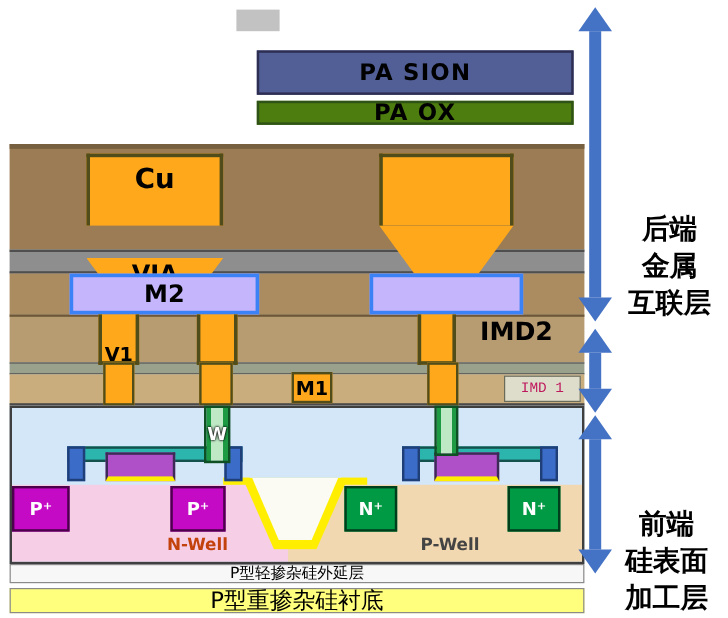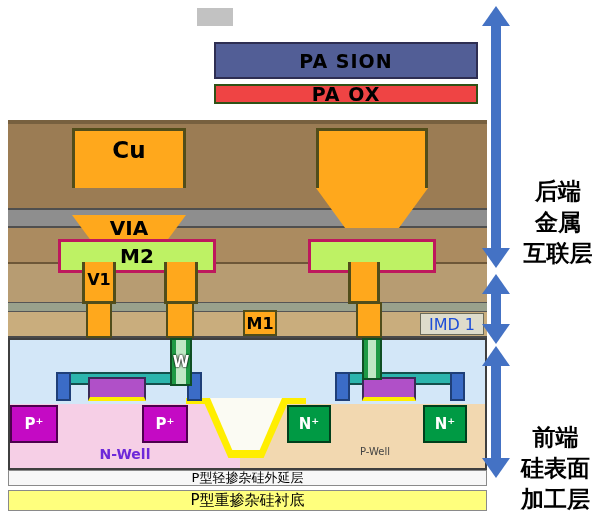--- a/index.html
+++ b/index.html
@@ -2,21 +2,21 @@
 <html><head>
 <meta charset="utf-8">
 <style>
   html,body{margin:0;padding:0;background:#ffffff;}
   #stage{position:relative;width:607px;height:515px;background:#ffffff;overflow:hidden;
          font-family:"DejaVu Sans","Liberation Sans",sans-serif;color:#000;}
   .abs{position:absolute;box-sizing:border-box;}
   .cc{display:flex;align-items:center;justify-content:center;}
   .tc{display:flex;justify-content:center;}
   .b{font-weight:bold;}
-  .metal{background:#bef264;border:3px solid #be185d;margin-top:11px;}
+  .metal{background:#c4b5fd;border:3px solid #3b82f6;}
   .metal-thin{background:#ffa81c;border:2px solid #514d1a;}
   .trap{background:#ffa81c;filter:drop-shadow(0 0 1px #514d1a) drop-shadow(0 0 1px #514d1a);}
   .plug{background:linear-gradient(90deg,#1e9a45 0 22%,#bfe8c5 22% 78%,#1e9a45 78% 100%);border:2px solid #0f4f24;}
   .varrow{position:absolute;width:28px;display:flex;flex-direction:column;align-items:center;}
   .varrow .hu{width:0;height:0;border-left:14px solid transparent;border-right:14px solid transparent;border-bottom:20px solid #4472c4;}
   .varrow .hd{width:0;height:0;border-left:14px solid transparent;border-right:14px solid transparent;border-top:20px solid #4472c4;}
   .varrow .shaft{width:10px;flex:1;background:#4472c4;}
   .cn{position:absolute;font-weight:bold;font-size:23px;line-height:31px;text-align:center;white-space:nowrap;color:#000;margin-top:40px;}
 </style>
 </head>
@@ -28,51 +28,52 @@
   <div class="abs" style="left:8px;top:208px;width:479px;height:20px;background:#8e8e8e;border-top:2px solid #4f4f4f;border-bottom:2px solid #4f4f4f;"></div>
   <div class="abs" style="left:8px;top:228px;width:479px;height:34px;background:#ab8b60;"></div>
   <div class="abs" style="left:8px;top:262px;width:479px;height:40px;background:#b79c72;border-top:2px solid #6d5738;"></div>
   <div class="abs" style="left:8px;top:302px;width:479px;height:10px;background:#99a18c;border-top:1px solid #555;border-bottom:1px solid #555;"></div>
   <div class="abs" style="left:8px;top:312px;width:479px;height:26px;background:#c9ad7d;border-bottom:2px solid #4a4a4a;"></div>
 
   <div class="abs" style="left:197px;top:8px;width:36px;height:18px;background:#c2c2c2;"></div>
   <div class="abs cc" style="left:214px;top:42px;width:264px;height:37px;background:#525e96;border:2px solid #2e2e52;">
     <span class="b" style="font-size:19px;letter-spacing:1px;">PA SION</span>
   </div>
-  <div class="abs cc" style="left:214px;top:84px;width:264px;height:20px;background:#ef4444;border:2px solid #2f5216;">
+  <div class="abs cc" style="left:214px;top:84px;width:264px;height:20px;background:#4d7c0f;border:2px solid #2f5216;">
     <span class="b" style="font-size:19px;letter-spacing:1px;">PA OX</span>
   </div>
 
   <div class="abs tc" style="left:72px;top:128px;width:114px;height:60px;background:#ffa81c;border:3px solid #514d1a;border-bottom:none;text-align:right;">
     <span class="b" style="font-size:23px;margin-top:6px;">Cu</span>
   </div>
   <div class="abs tc trap" style="left:72px;top:188px;width:114px;height:40px;clip-path:polygon(0 0,100% 0,74% 100%,26% 100%);margin-top:27px;">
     <span class="b" style="font-size:20px;margin-top:1px;">VIA</span>
   </div>
   <div class="abs cc metal" style="left:58px;top:228px;width:158px;height:34px;">
     <span class="b" style="font-size:20px;">M2</span>
   </div>
   <div class="abs tc" style="left:82px;top:262px;width:34px;height:42px;background:#ffa81c;border:3px solid #514d1a;border-top:none;">
-    <span class="b" style="font-size:16px;margin-top:8px;">V1</span>
+    <span class="b" style="font-size:16px;margin-top:24px;">V1</span>
   </div>
   <div class="abs" style="left:164px;top:262px;width:34px;height:42px;background:#ffa81c;border:3px solid #514d1a;border-top:none;"></div>
   <div class="abs metal-thin" style="left:86px;top:302px;width:26px;height:36px;"></div>
   <div class="abs metal-thin" style="left:166px;top:302px;width:28px;height:36px;"></div>
 
   <div class="abs" style="left:316px;top:128px;width:112px;height:60px;background:#ffa81c;border:3px solid #514d1a;border-bottom:none;"></div>
   <div class="abs trap" style="left:316px;top:188px;width:112px;height:40px;clip-path:polygon(0 0,100% 0,74% 100%,26% 100%);"></div>
   <div class="abs metal" style="left:308px;top:228px;width:128px;height:34px;"></div>
   <div class="abs" style="left:348px;top:262px;width:32px;height:42px;background:#ffa81c;border:3px solid #514d1a;border-top:none;"></div>
   <div class="abs metal-thin" style="left:356px;top:302px;width:26px;height:36px;"></div>
 
   <div class="abs cc metal-thin" style="left:243px;top:310px;width:34px;height:26px;">
     <span class="b" style="font-size:16px;">M1</span>
   </div>
+  <div class="abs b" style="left:400px;top:264px;font-size:21px;">IMD2</div>
   <div class="abs cc" style="left:420px;top:313px;width:64px;height:22px;background:#dedccb;border:1px solid #6b6b5a;">
-    <span style="font-size:16px;color:#1d4ed8;">IMD 1</span>
+    <span style="font-size:12px;color:#be185d;font-family:Liberation Mono, monospace;">IMD 1</span>
   </div>
 
   <div class="abs" style="left:8px;top:338px;width:479px;height:132px;background:#d3e7f8;border:2px solid #3f3f3f;"></div>
   <div class="abs" style="left:10px;top:404px;width:230px;height:64px;background:#f6cfe6;"></div>
   <div class="abs" style="left:240px;top:404px;width:245px;height:64px;background:#f2d8b0;"></div>
 
   <div class="abs" style="left:202px;top:398px;width:88px;height:60px;background:#ffee00;clip-path:polygon(0 0,100% 0,70% 100%,30% 100%);"></div>
   <div class="abs" style="left:210px;top:398px;width:72px;height:52px;background:#fbfbf3;clip-path:polygon(0 0,100% 0,69% 100%,31% 100%);"></div>
   <div class="abs" style="left:186px;top:398px;width:22px;height:6px;background:#ffee00;"></div>
   <div class="abs" style="left:284px;top:398px;width:22px;height:6px;background:#ffee00;"></div>
@@ -97,28 +98,28 @@
   </div>
   <div class="abs cc" style="left:142px;top:405px;width:46px;height:38px;background:#c40ac4;border:2px solid #4d014d;">
     <span class="b" style="font-size:15px;color:#fff;">P⁺</span>
   </div>
   <div class="abs cc" style="left:287px;top:405px;width:44px;height:38px;background:#009a44;border:2px solid #003f1c;">
     <span class="b" style="font-size:15px;color:#fff;">N⁺</span>
   </div>
   <div class="abs cc" style="left:423px;top:405px;width:44px;height:38px;background:#009a44;border:2px solid #003f1c;">
     <span class="b" style="font-size:15px;color:#fff;">N⁺</span>
   </div>
-  <div class="abs" style="left:60px;top:446px;width:130px;text-align:center;font-size:14px;font-weight:bold;color:#6d28d9;">N-Well</div>
-  <div class="abs" style="left:310px;top:446px;width:130px;text-align:center;font-size:10px;font-weight:normal;color:#444;">P-Well</div>
+  <div class="abs" style="left:60px;top:446px;width:130px;text-align:right;font-size:14px;font-weight:bold;color:#c2410c;">N-Well</div>
+  <div class="abs" style="left:310px;top:446px;width:130px;text-align:center;font-size:14px;font-weight:bold;color:#444;">P-Well</div>
 
   <div class="abs cc" style="left:8px;top:470px;width:479px;height:16px;background:#f7f7f7;border:1px solid #8a8a8a;">
     <span style="font-size:13px;">P型轻掺杂硅外延层</span>
   </div>
   <div class="abs cc" style="left:8px;top:490px;width:479px;height:21px;background:#ffff7d;border:1px solid #8a8a8a;">
-    <span style="font-size:15px;">P型重掺杂硅衬底</span>
+    <span style="font-size:19px;">P型重掺杂硅衬底</span>
   </div>
 
   <div class="varrow" style="left:482px;top:6px;height:262px;">
     <div class="hu"></div>
     <div class="shaft"></div>
     <div class="hd"></div>
   </div>
   <div class="varrow" style="left:482px;top:274px;height:70px;">
     <div class="hu"></div>
     <div class="shaft"></div>

